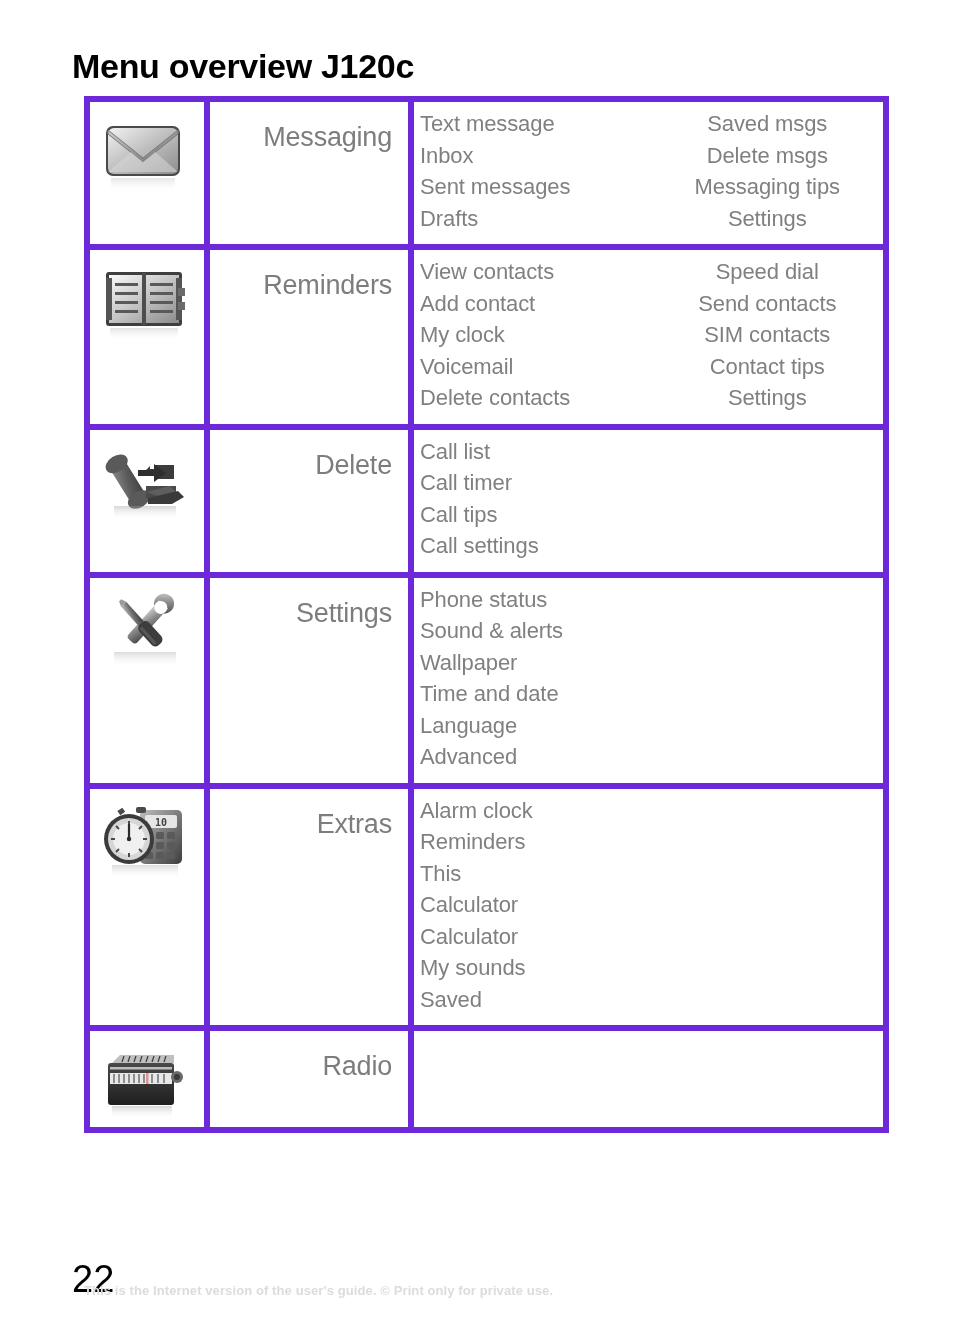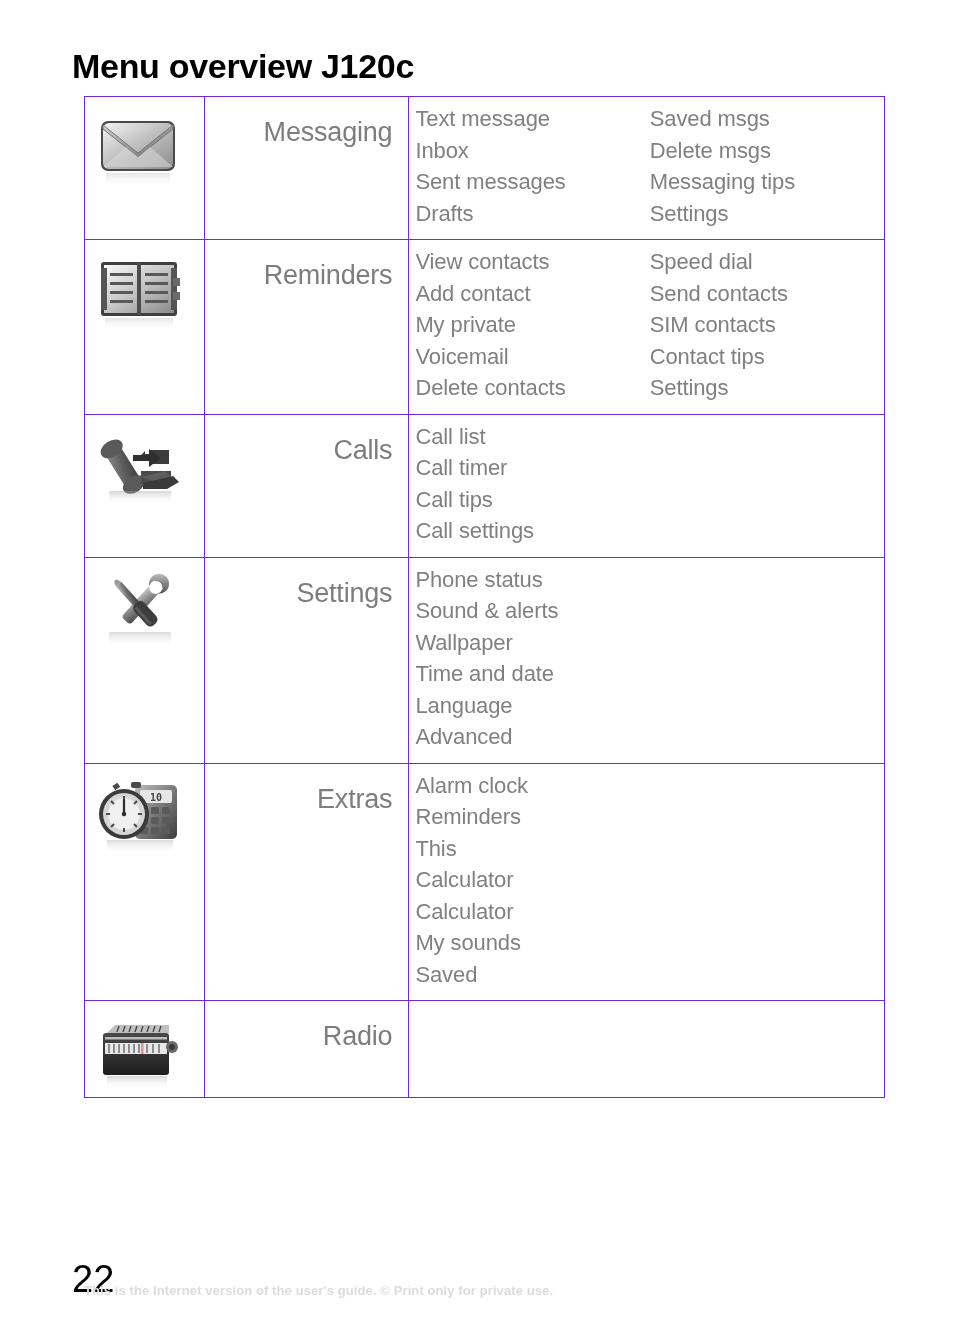--- a/index.html
+++ b/index.html
@@ -36,21 +36,21 @@
 
   .menu-table {
     position: absolute;
     left: 84px;
     top: 96px;
     width: 801px;
     border-collapse: collapse;
     table-layout: fixed;
   }
   .menu-table td {
-    border: 1px solid #6d28d9;
+    border: 6px solid #6d28d9;
     padding: 0;
     vertical-align: top;
   }
 
   .col-icon   { width: 120px; }
   .col-label  { width: 204px; }
   .col-items  { width: 475px; }
 
   .icon-cell {
     position: relative;
@@ -79,21 +79,21 @@
   }
   .items-flex {
     display: flex;
     flex-direction: row;
   }
   .items-col {
     display: flex;
     flex-direction: column;
   }
   .items-col.first  { width: 236px; }
-  .items-col.second { width: 236px; }
+  .items-col.second { width: 236px; align-items: center; }
 
   .menu-item {
     font-size: 22px;
     line-height: 31.5px;
     color: #808080;
     white-space: nowrap;
     letter-spacing: -0.1px;
   }
 
   .page-number {
@@ -209,21 +209,21 @@
     </g>
     <rect x="12" y="66" width="68" height="13" fill="url(#bkRef)"></rect>
   </svg></div>
           </td>
           <td class="label-cell">Reminders</td>
           <td class="items-cell">
             <div class="items-flex">
               <div class="items-col first">
                 <div class="menu-item">View contacts</div>
                 <div class="menu-item">Add contact</div>
-                <div class="menu-item">My private</div>
+                <div class="menu-item">My clock</div>
                 <div class="menu-item">Voicemail</div>
                 <div class="menu-item">Delete contacts</div>
               </div>
               <div class="items-col second">
                 <div class="menu-item">Speed dial</div>
                 <div class="menu-item">Send contacts</div>
                 <div class="menu-item">SIM contacts</div>
                 <div class="menu-item">Contact tips</div>
                 <div class="menu-item">Settings</div>
               </div>
@@ -252,21 +252,21 @@
     </g>
     <path d="M56 30 L56 23 L76 23 L76 37 L56 37 L56 30 Z" fill="#3c3c3c"></path>
     <path d="M58 30 L46 30 L52 24 L52 27 L58 27 Z" fill="#3c3c3c"></path>
     <path d="M40 28 L56 28 L56 22 L68 31 L56 40 L56 34 L40 34 Z" fill="#2f2f2f"></path>
     <rect x="48" y="44" width="30" height="12" fill="#4a4a4a"></rect>
     <path d="M48 50 L72 44 L78 50 L72 58 Z" fill="#5e5e5e"></path>
     <path d="M50 56 L80 49 L86 55 L74 62 L50 62 Z" fill="#3a3a3a"></path>
     <rect x="16" y="64" width="62" height="14" fill="url(#phRef)"></rect>
   </svg></div>
           </td>
-          <td class="label-cell">Calls</td>
+          <td class="label-cell">Delete</td>
           <td class="items-cell">
             <div class="items-flex">
               <div class="items-col first">
                 <div class="menu-item">Call list</div>
                 <div class="menu-item">Call timer</div>
                 <div class="menu-item">Call tips</div>
                 <div class="menu-item">Call settings</div>
               </div>
               <div class="items-col second"></div>
             </div>

